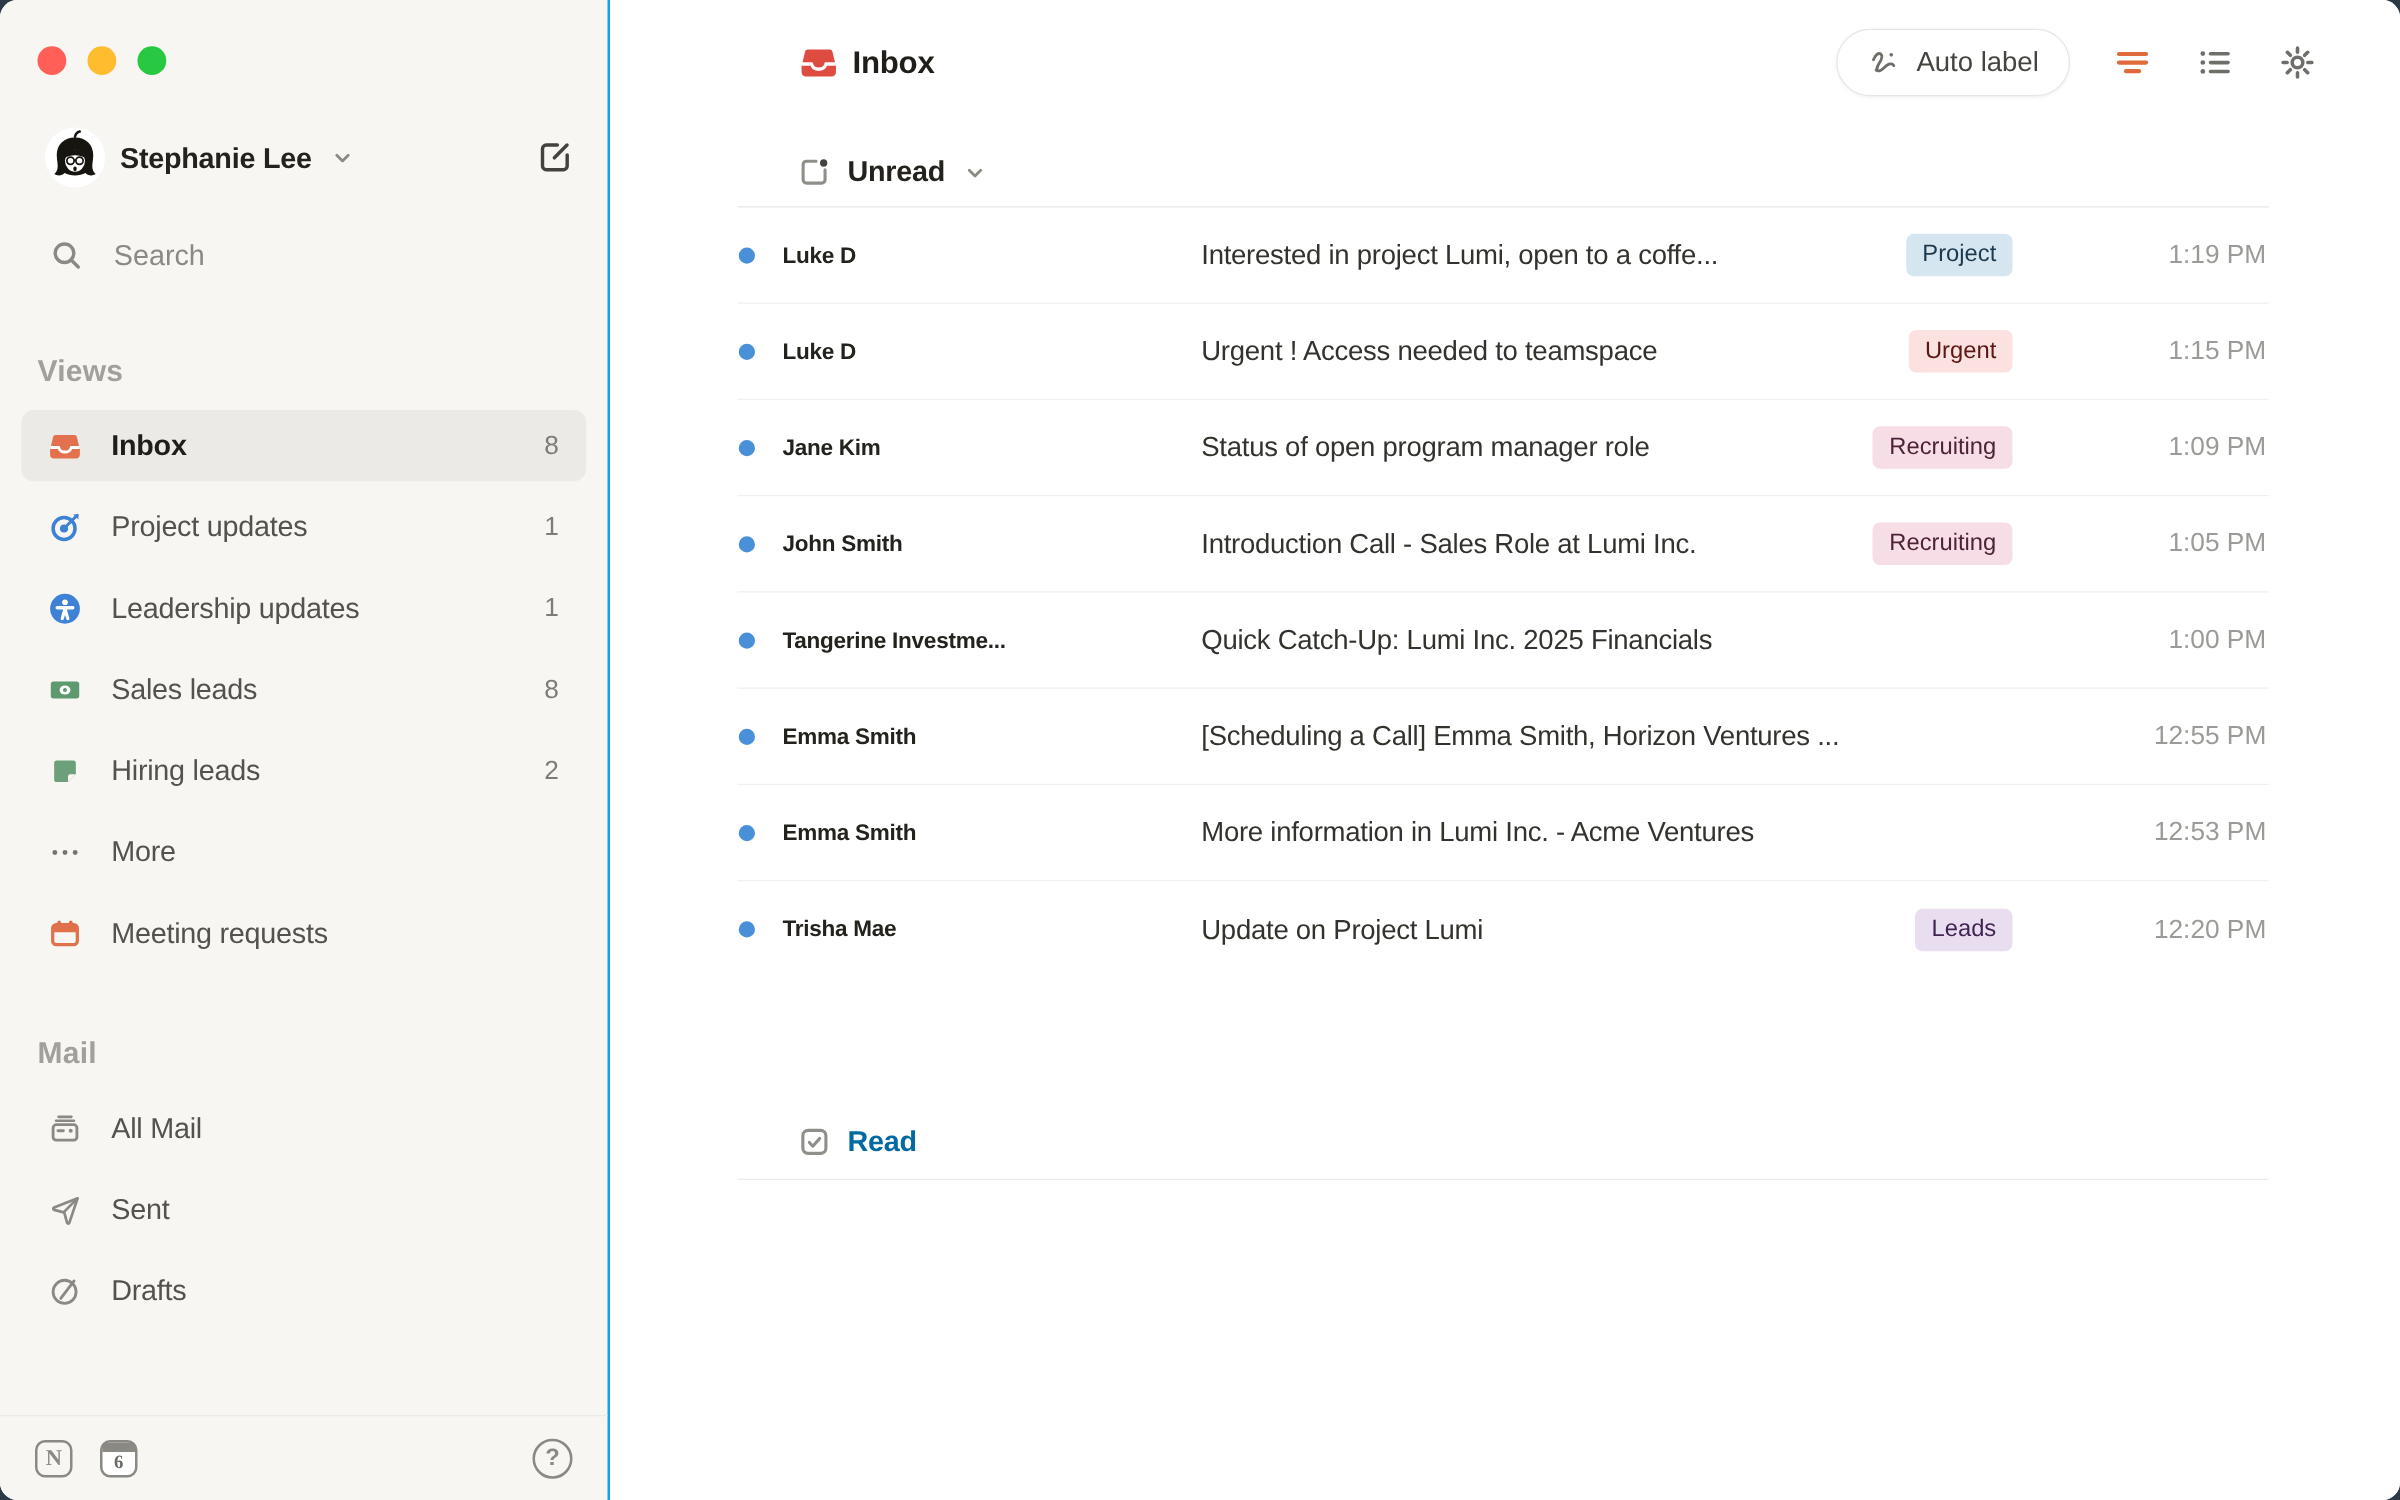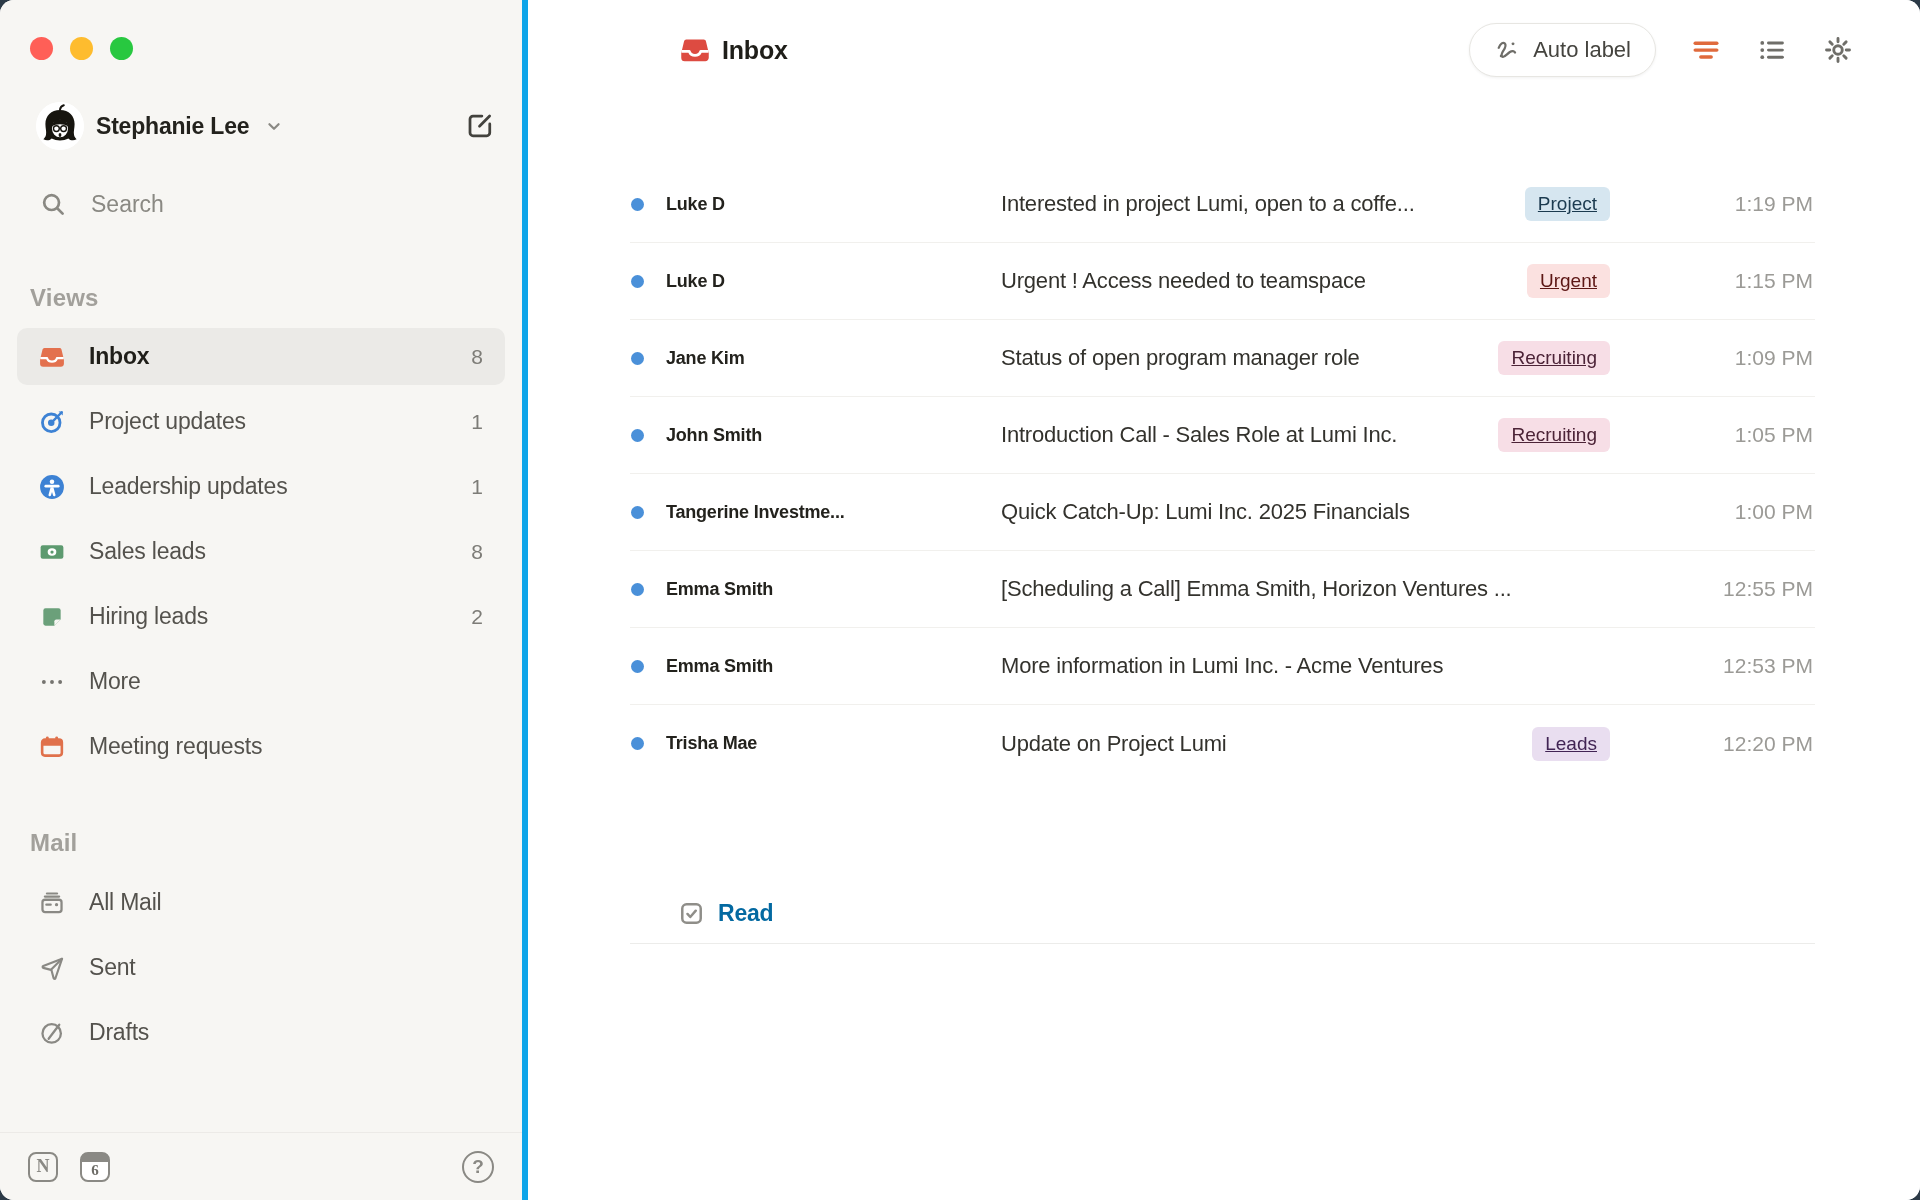--- a/index.html
+++ b/index.html
@@ -1,21 +1,21 @@
 <!DOCTYPE html>
 <html><head>
 <meta charset="utf-8">
 <style>
   * { margin:0; padding:0; box-sizing:border-box; }
   html,body { width:1920px; height:1200px; }
   body { background:#2c3a47; font-family:"Liberation Sans","DejaVu Sans",sans-serif; -webkit-font-smoothing:antialiased; }
   .window { position:absolute; inset:0; border-radius:14px; overflow:hidden; display:flex; background:#ffffff; }
 
   
-  .sidebar { position:relative; width:528px; flex:none; background:#f7f6f3; border-right:6px solid #0ea5e9;text-decoration:underline; }
+  .sidebar { position:relative; width:488px; flex:none; background:#f7f6f3; border-right:2px solid #0ea5e9;text-decoration:underline; }
   .traffic { position:absolute; top:37px; left:30px; display:flex; gap:17px; }
   .traffic span { width:23px; height:23px; border-radius:50%; display:block; }
   .tl-close { background:#ff5f57; }
   .tl-min { background:#febc2e; }
   .tl-zoom { background:#28c840; }
 
   .profile-row { position:absolute; top:102px; left:36px; right:22px; height:48px; display:flex; align-items:center; }
   .avatar { width:48px; height:48px; border-radius:50%; overflow:hidden; flex:none; background:#fff; }
   .profile-name { margin-left:12px; font-size:23px; font-weight:700; color:#23221d; letter-spacing:-0.2px; }
   .chev { margin-left:14px; flex:none; }
@@ -62,21 +62,21 @@
   .subheader-label { margin-left:13px; font-size:23px; font-weight:700; color:#23221d; letter-spacing:-0.2px; }
   .subheader .chev { margin-left:13px; }
 
   .email-list { position:absolute; top:166px; left:102px; right:105px; }
   .row { position:relative; height:77px; display:flex; align-items:center; border-bottom:1px solid #f1f0ed; cursor:pointer; }
   .row:last-child { border-bottom:none; }
   .dot { margin-left:1px; width:13px; height:13px; border-radius:50%; background:#4a90d9; flex:none; }
   .sender { margin-left:22px; width:310px; flex:none; font-size:18px; font-weight:700; color:#23221d; letter-spacing:-0.2px;
             white-space:nowrap; overflow:hidden; }
   .subject { margin-left:25px; flex:1; font-size:22px; color:#33322d; letter-spacing:-0.2px; white-space:nowrap; overflow:hidden; }
-  .tag { position:absolute; right:205px; top:50%; transform:translateY(-50%); font-size:19px; padding:6px 13px; border-radius:6px; white-space:nowrap;text-decoration:underline; }
+  .tag { position:absolute; right:205px; top:50%; transform:translateY(-50%); font-size:19px; padding:6px 13px; border-radius:6px; white-space:nowrap; }
   .tag-blue   { background:#d6e6f0; color:#1b3a4f; }
   .tag-red    { background:#fbe1e0; color:#5d1715; }
   .tag-pink   { background:#f7dee6; color:#4c2337; }
   .tag-purple { background:#e9def0; color:#412454; }
   .time { position:absolute; right:2px; top:50%; transform:translateY(-50%); font-size:21px; color:#9b9a96; }
 
   .read-block { position:absolute; top:884px; left:102px; right:105px; }
   .read-row { height:60px; display:flex; align-items:center; padding-left:48px; border-bottom:1px solid #ececea; cursor:pointer; }
   .read-label { margin-left:13px; font-size:23px; font-weight:700; color:#0369a1; letter-spacing:-0.2px; }
 
@@ -303,20 +303,34 @@
           <span>
             <svg viewBox="0 0 24 24" width="30" height="30" stroke="#6f6e69" stroke-width="2.3" stroke-linecap="round" fill="none">
               <circle cx="12" cy="12" r="3.4"></circle>
               <path d="M12 2.8v2.6M12 18.6v2.6M2.8 12h2.6M18.6 12h2.6M5.5 5.5l1.9 1.9M16.6 16.6l1.9 1.9M18.5 5.5l-1.9 1.9M7.4 16.6l-1.9 1.9"></path>
             </svg>
           </span>
         </button>
       </div>
     </header>
 
+    <div class="subheader">
+      <span>
+        <svg viewBox="0 0 24 24" width="27" height="27">
+          <path d="M13.2 4.4H6.4A2.4 2.4 0 0 0 4 6.8v10.8A2.4 2.4 0 0 0 6.4 20h10.8a2.4 2.4 0 0 0 2.4-2.4v-7" fill="none" stroke="#8f8e89" stroke-width="2.2" stroke-linecap="round"></path>
+          <circle cx="18.6" cy="5.7" r="2.6" fill="#44433f"></circle>
+        </svg>
+      </span>
+      <span class="subheader-label">Unread</span>
+      <span class="chev">
+        <svg viewBox="0 0 24 24" width="22" height="22">
+            <path d="m7 10 5 5 5-5" fill="none" stroke="#8a8983" stroke-width="2.4" stroke-linecap="round" stroke-linejoin="round"></path>
+          </svg>
+      </span>
+    </div>
 
     <div class="email-list">
       <div class="row">
         <span class="dot"></span>
         <span class="sender">Luke D</span>
         <span class="subject">Interested in project Lumi, open to a coffe...</span>
         <span class="tag tag-blue">Project</span>
         <span class="time">1:19 PM</span>
       </div>
       <div class="row">

